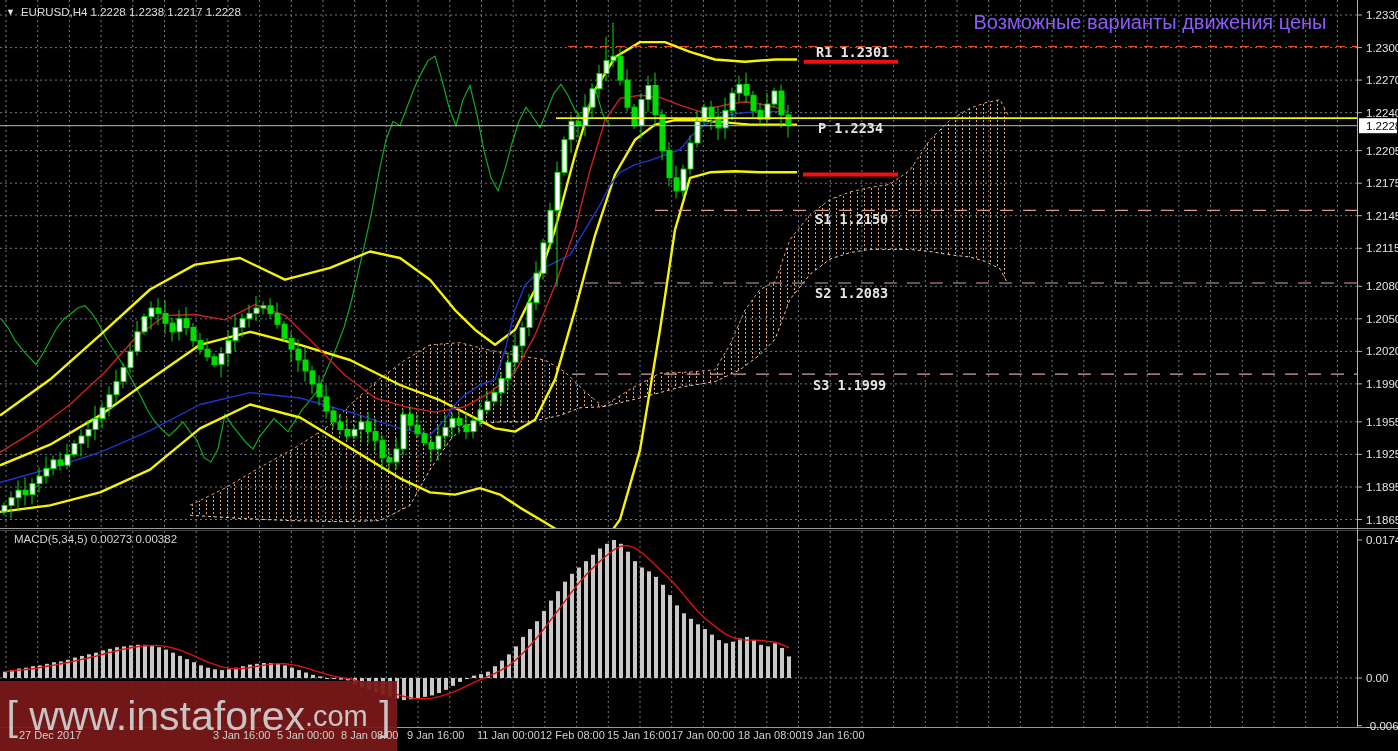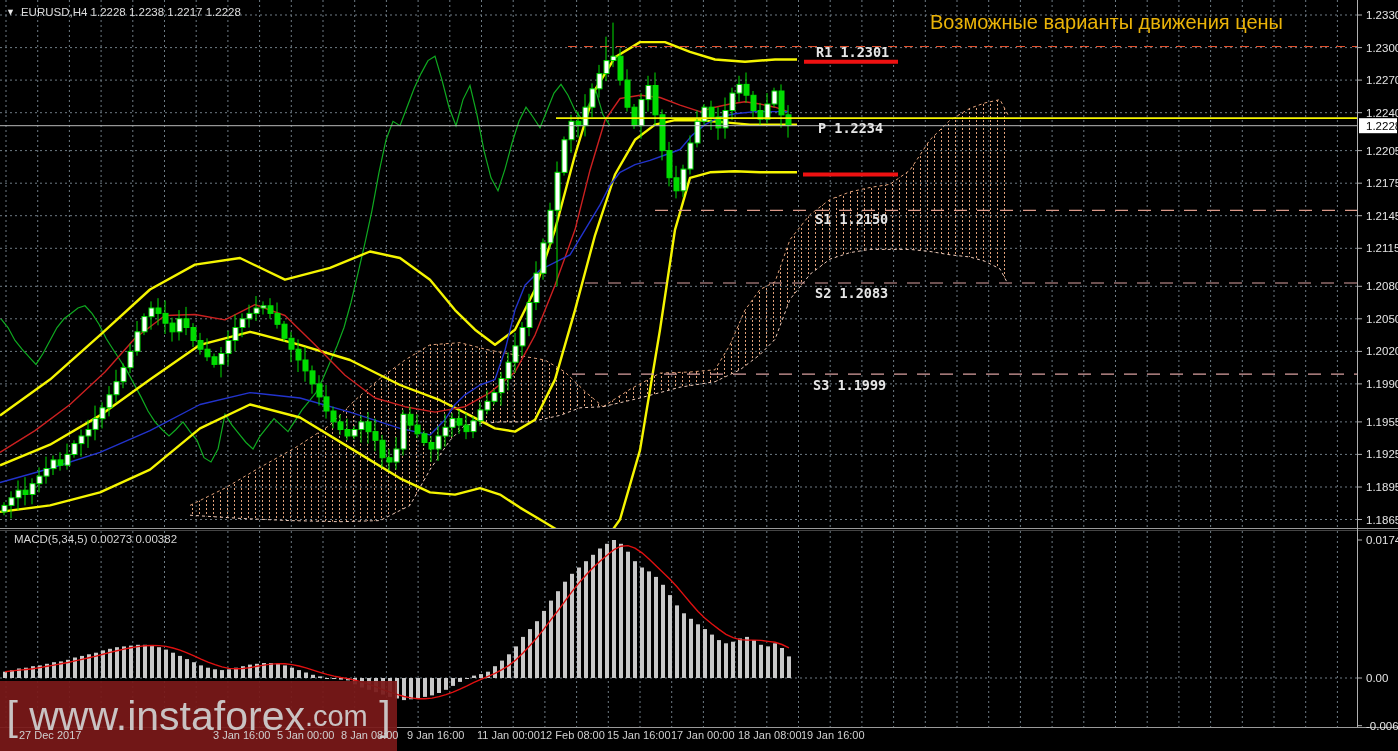--- a/index.html
+++ b/index.html
@@ -2,22 +2,22 @@
 <html><head>
 <meta charset="utf-8">
 <style>
   html,body{margin:0;padding:0;background:#000;}
   .root{position:relative;width:1398px;height:751px;background:#000;overflow:hidden;
         font-family:"Liberation Sans",sans-serif;}
   svg{position:absolute;left:0;top:0;z-index:1;}
   .hdr{position:absolute;left:6px;top:6px;z-index:4;color:#dcdcdc;font-size:11.5px;
        display:flex;align-items:center;gap:6px;}
   .hdr .tri{font-size:9px;color:#e8e8e8;line-height:1;}
-  .annot{position:absolute;top:8px;left:930px;width:440px;z-index:4;text-align:left;
-         color:#eab308;font-size:20px;line-height:28px;}
+  .annot{position:absolute;top:8px;left:930px;width:440px;z-index:4;text-align:center;
+         color:#8b5cf6;font-size:20px;line-height:28px;}
   .macdlbl{position:absolute;left:14px;top:533px;z-index:4;color:#d4d4d4;font-size:11.5px;}
   .wm{position:absolute;left:0;top:681px;width:397px;height:70px;z-index:2;
       background:rgba(122,25,25,0.93);display:flex;align-items:center;justify-content:center;
       color:#c9c3c3;white-space:pre;}
   .wm .big{font-size:41px;letter-spacing:0px;}
   .wm .small{font-size:29px;}
   .dates{position:absolute;left:17px;top:729px;width:1356px;height:20px;z-index:3;}
   .dates span{position:absolute;top:0;color:#d0d0d0;font-size:11px;white-space:nowrap;}
 </style>
 </head>

